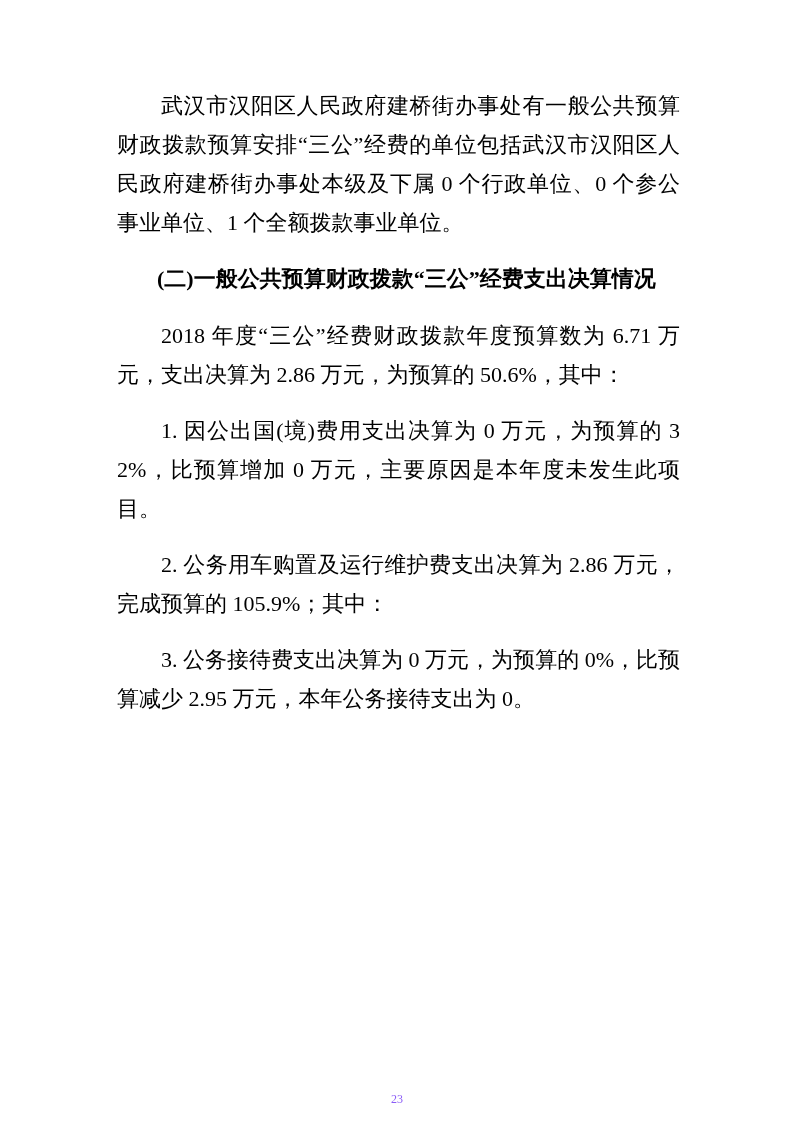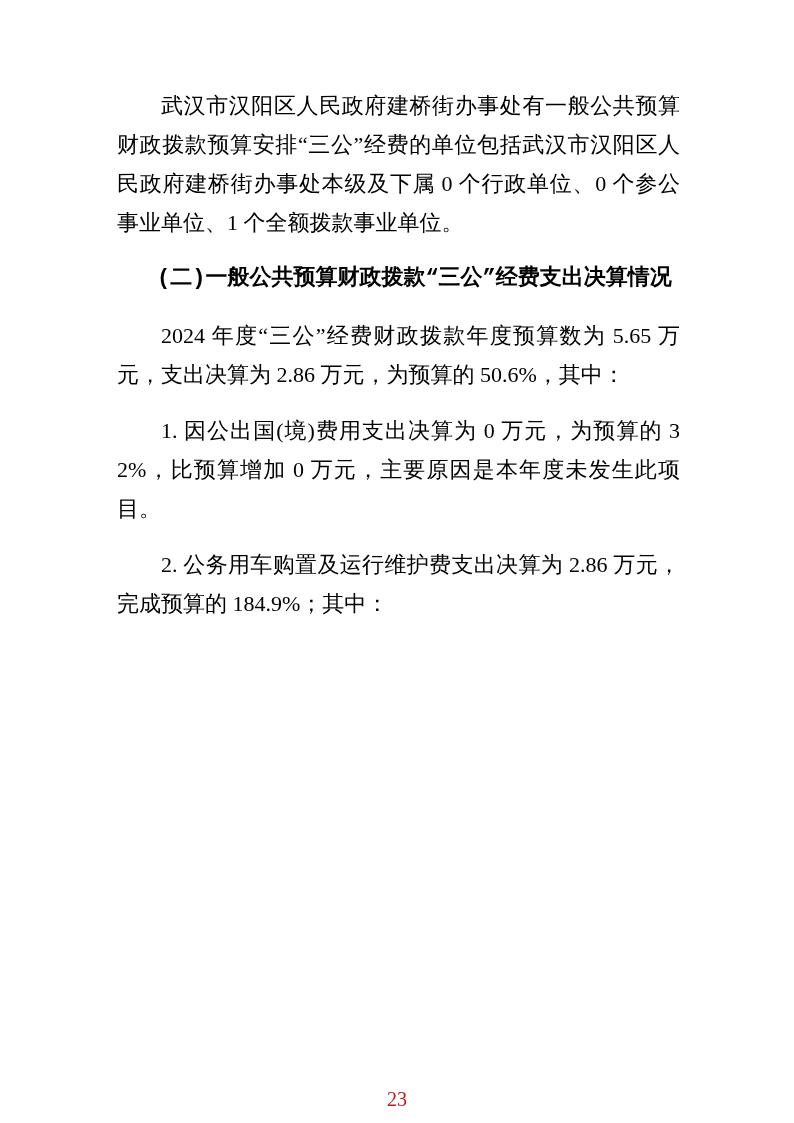--- a/index.html
+++ b/index.html
@@ -28,46 +28,46 @@
     word-break: break-all;
   }
   .section-heading {
     margin: 2px 0 18px 0;
     font-size: 22px;
     line-height: 39px;
     font-weight: 700;
     text-indent: 40px;
     text-align: justify;
     word-break: break-all;
-    font-family: Liberation Mono, monospace;
   }
   .page-number {
     position: absolute;
     left: 0;
     right: 0;
     bottom: 16px;
     text-align: center;
-    font-size: 20px;
+    font-size: 12px;
     line-height: 16px;
-    color: #b91c1c;
+    color: #8b5cf6;
   }
 </style>
 </head>
 <body>
 
 <div class="page">
 
   <p class="body-para">武汉市汉阳区人民政府建桥街办事处有一般公共预算财政拨款预算安排“三公”经费的单位包括武汉市汉阳区人民政府建桥街办事处本级及下属 0 个行政单位、0 个参公事业单位、1 个全额拨款事业单位。</p>
 
   <h2 class="section-heading">(二)一般公共预算财政拨款“三公”经费支出决算情况</h2>
 
-  <p class="body-para">2024 年度“三公”经费财政拨款年度预算数为 5.65 万元，支出决算为 2.86 万元，为预算的 50.6%，其中：</p>
+  <p class="body-para">2018 年度“三公”经费财政拨款年度预算数为 6.71 万元，支出决算为 2.86 万元，为预算的 50.6%，其中：</p>
 
   <p class="body-para">1. 因公出国(境)费用支出决算为 0 万元，为预算的 32%，比预算增加 0 万元，主要原因是本年度未发生此项目。</p>
 
-  <p class="body-para">2. 公务用车购置及运行维护费支出决算为 2.86 万元，完成预算的 184.9%；其中：</p>
+  <p class="body-para">2. 公务用车购置及运行维护费支出决算为 2.86 万元，完成预算的 105.9%；其中：</p>
 
 
 
+  <p class="body-para">3. 公务接待费支出决算为 0 万元，为预算的 0%，比预算减少 2.95 万元，本年公务接待支出为 0。</p>
 
   <div class="page-number">23</div>
 
 </div>
 
 </body></html>

